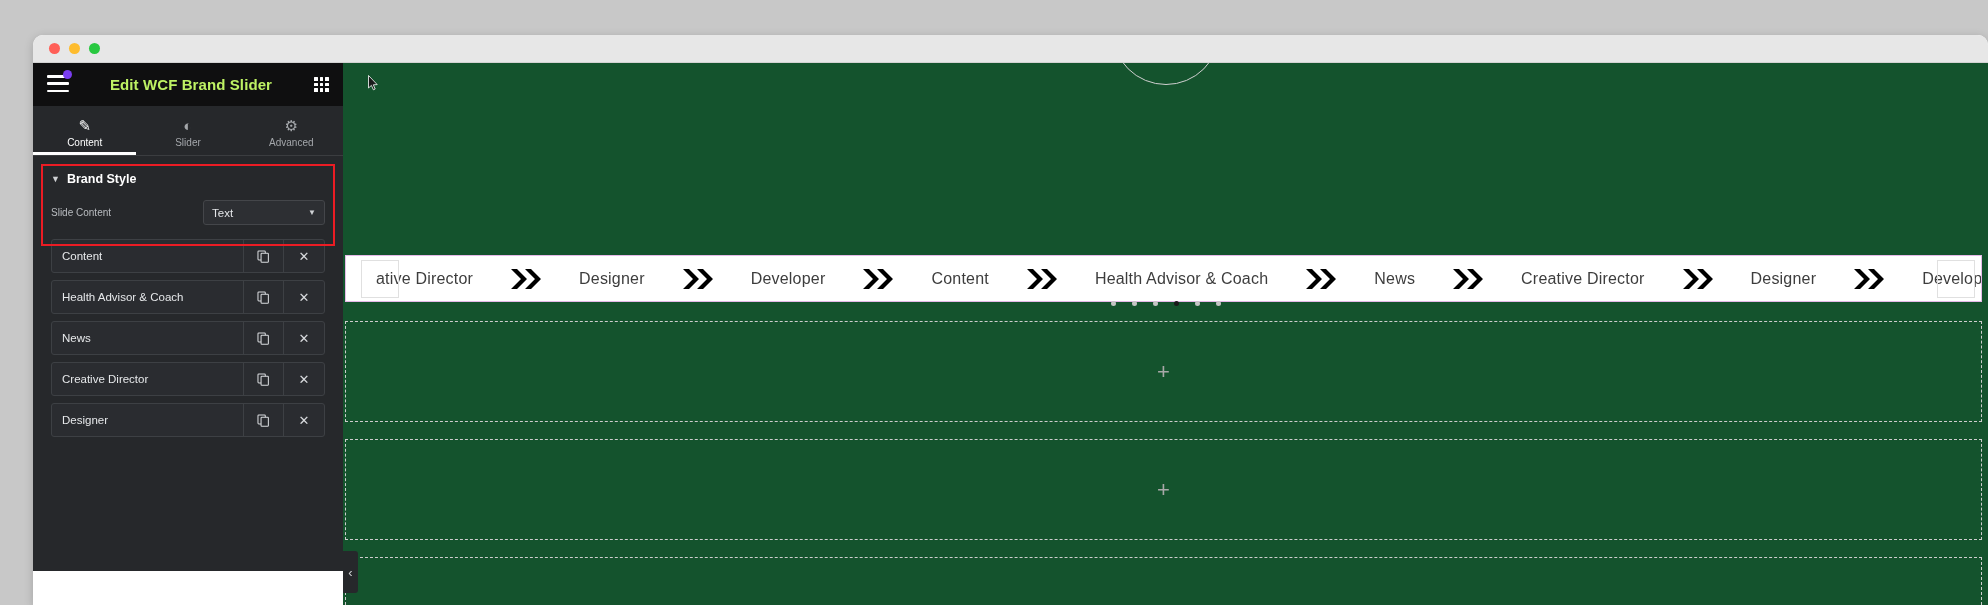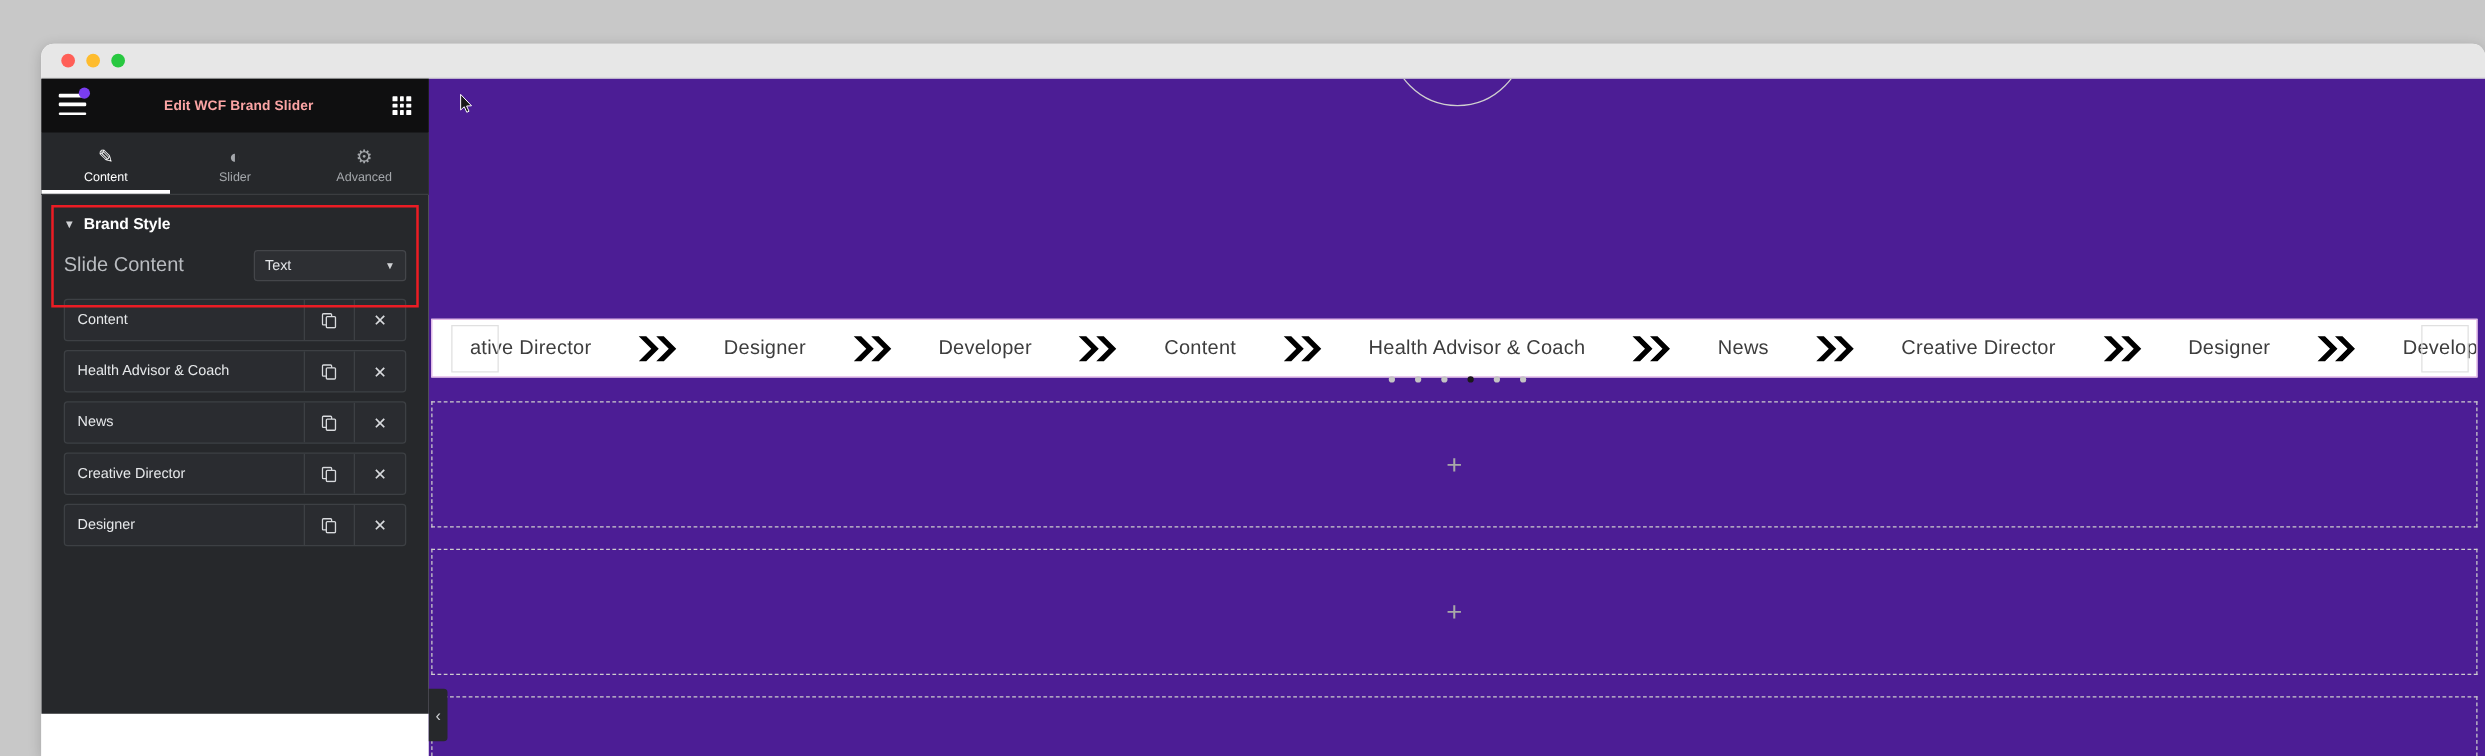--- a/index.html
+++ b/index.html
@@ -53,21 +53,21 @@
     cursor: pointer;
   }
   .hamburger span { display: block; height: 2.5px; background: #fff; border-radius: 1px; }
   .badge-dot {
     position: absolute; left: 30px; top: 7px;
     width: 9px; height: 9px; border-radius: 50%;
     background: #7a3df0;
   }
   .panel-title {
     flex: 1; text-align: center;
-    color: #fca5a5; font-size: 11px; font-weight: bold;
+    color: #bef264; font-size: 15px; font-weight: bold;
     letter-spacing: .1px;
     padding-left: 6px;
   }
   .grid-icon {
     position: absolute; right: 14px; top: 14px;
     width: 15px; height: 15px;
     display: grid; grid-template-columns: repeat(3,1fr); grid-template-rows: repeat(3,1fr);
     gap: 2px; cursor: pointer;
   }
   .grid-icon i { background: #fff; border-radius: .5px; }
@@ -97,21 +97,21 @@
     padding: 16px 18px 10px 18px;
     color: #fff; font-size: 12.5px; font-weight: bold;
     display: flex; align-items: center; gap: 7px;
   }
   .caret-down { font-size: 9px; color: #cfd1d4; }
 
   .field-row {
     display: flex; align-items: center; justify-content: space-between;
     padding: 4px 18px 14px 18px;
   }
-  .field-label { color: #b9bcc0; font-size: 16px; }
+  .field-label { color: #b9bcc0; font-size: 10px; }
   .select {
     width: 122px; height: 25px;
     background: #2d2f33; border: 1px solid #44464a; border-radius: 3px;
     display: flex; align-items: center; justify-content: space-between;
     padding: 0 8px; color: #e3e5e8; font-size: 11.5px; cursor: pointer; gap: 48px;
   }
   .select .sc { font-size: 8px; color: #cfd1d4; }
 
   .list-label { padding: 6px 18px 7px 18px; color: #cfd1d4; font-size: 11px; }
   .list { padding: 0 18px; }
@@ -138,21 +138,21 @@
     position: absolute; left: 310px; top: 488px;
     width: 15px; height: 42px;
     background: #26282b; border-radius: 0 3px 3px 0;
     display: flex; align-items: center; justify-content: center;
     color: #cfd1d4; font-size: 13px; cursor: pointer; z-index: 6;
   }
 
   
   .canvas {
     position: absolute; left: 310px; top: 0; right: 0; bottom: 0;
-    background: #4c1d95; overflow: hidden;
+    background: #14532d; overflow: hidden;
   }
   .ghost-circle {
     position: absolute; left: 50%; top: -86px; transform: translateX(-50%);
     width: 108px; height: 108px; border-radius: 50%;
     border: 1px solid #cfcfcf;
   }
 
   
   .slider-widget {
     position: absolute; left: 2px; top: 192px; right: 6px;

